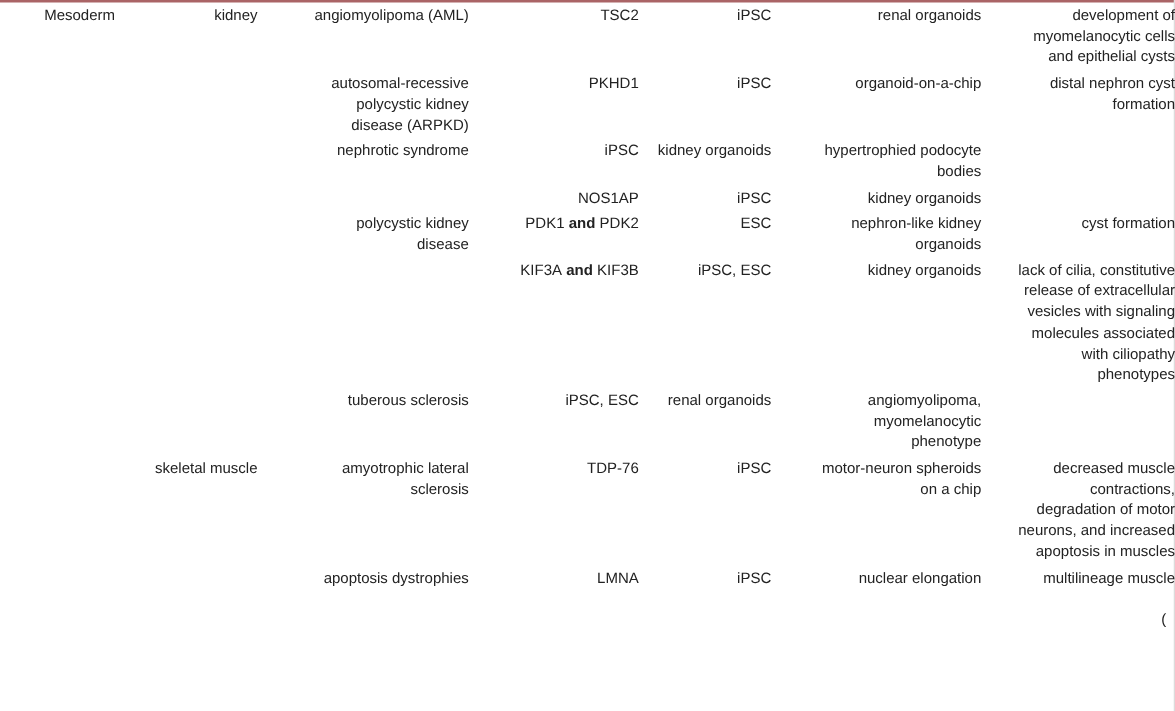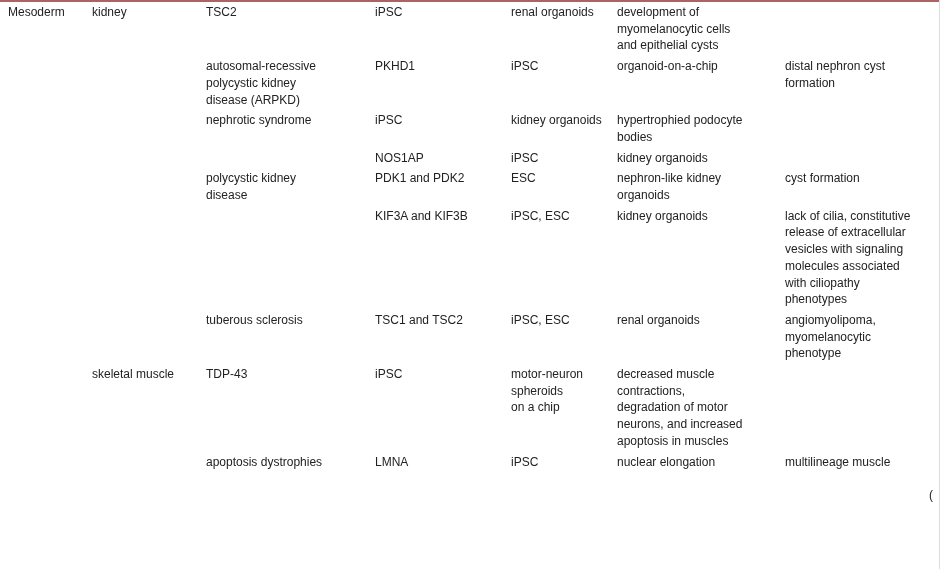--- a/index.html
+++ b/index.html
@@ -30,43 +30,45 @@
     position: absolute;
     top: 4px;
     left: 8px;
     width: 932px;
   }
   .trow {
     display: grid;
     grid-template-columns: 84px 114px 169px 136px 106px 168px 155px;
     align-items: start;
     margin-bottom: 4px;
+    text-align: right;
   }
   .cell { white-space: pre-line; }
   .cell-gene { white-space: normal; }
   .gene { }
-  .gene-join { font-style: normal; }
+  .gene-join { font-style: normal; font-weight: bold; }
   .continued-marker {
     position: absolute;
     left: 929px;
     top: 487px;
   }
 </style>
 </head>
 <body>
 
 <div class="page">
   <div class="top-rule" style="background: rgb(170, 100, 102);"></div>
   <div class="right-edge"></div>
 
   <div class="table">
 
     <div class="trow">
       <div class="cell">Mesoderm</div>
       <div class="cell">kidney</div>
+      <div class="cell">angiomyolipoma (AML)</div>
       <div class="cell cell-gene"><span class="gene">TSC2</span><span class="gene-join"></span><span class="gene"></span></div>
       <div class="cell">iPSC</div>
       <div class="cell">renal organoids</div>
       <div class="cell">development of
 myomelanocytic cells
 and epithelial cysts</div>
     </div>
 
     <div class="trow">
       <div class="cell"></div>
@@ -124,32 +126,33 @@
 vesicles with signaling
 molecules associated
 with ciliopathy
 phenotypes</div>
     </div>
 
     <div class="trow">
       <div class="cell"></div>
       <div class="cell"></div>
       <div class="cell">tuberous sclerosis</div>
-      <div class="cell cell-gene"><span class="gene">TSC1</span><span class="gene-join"> and </span><span class="gene">TSC2</span></div>
       <div class="cell">iPSC, ESC</div>
       <div class="cell">renal organoids</div>
       <div class="cell">angiomyolipoma,
 myomelanocytic
 phenotype</div>
     </div>
 
     <div class="trow">
       <div class="cell"></div>
       <div class="cell">skeletal muscle</div>
-      <div class="cell cell-gene"><span class="gene">TDP-43</span><span class="gene-join"></span><span class="gene"></span></div>
+      <div class="cell">amyotrophic lateral
+sclerosis</div>
+      <div class="cell cell-gene"><span class="gene">TDP-76</span><span class="gene-join"></span><span class="gene"></span></div>
       <div class="cell">iPSC</div>
       <div class="cell">motor-neuron spheroids
 on a chip</div>
       <div class="cell">decreased muscle
 contractions,
 degradation of motor
 neurons, and increased
 apoptosis in muscles</div>
     </div>
 

